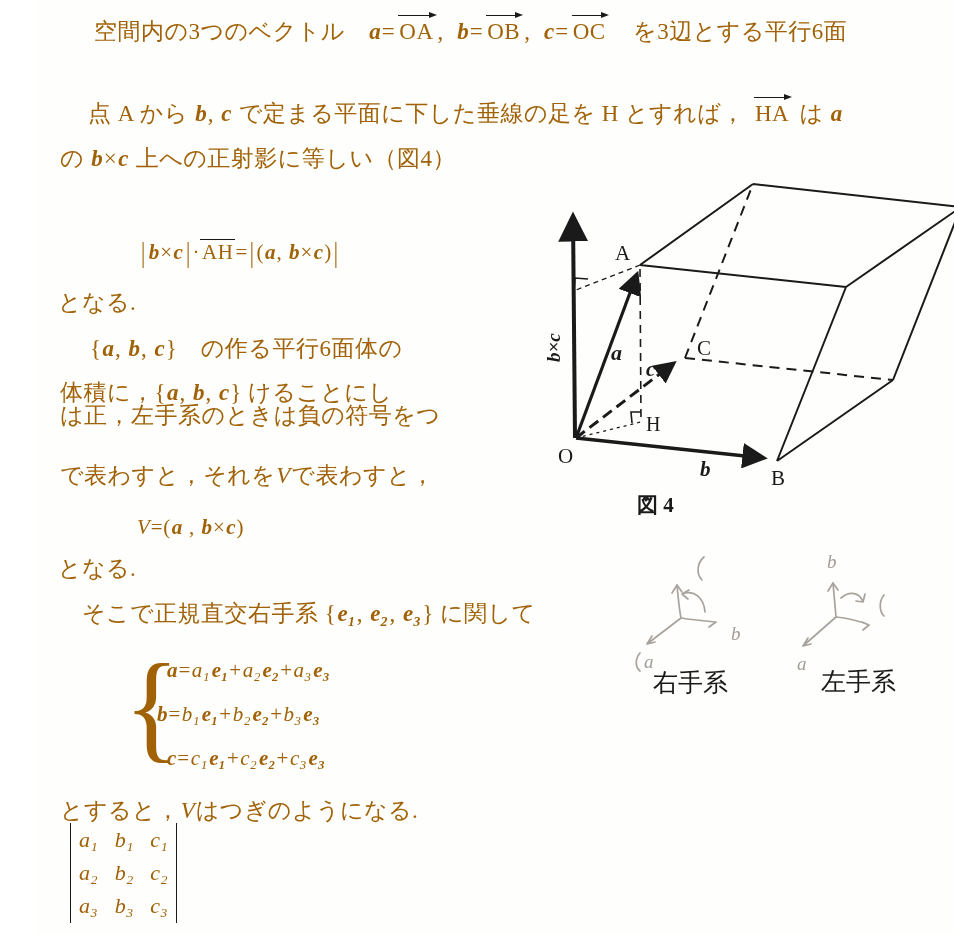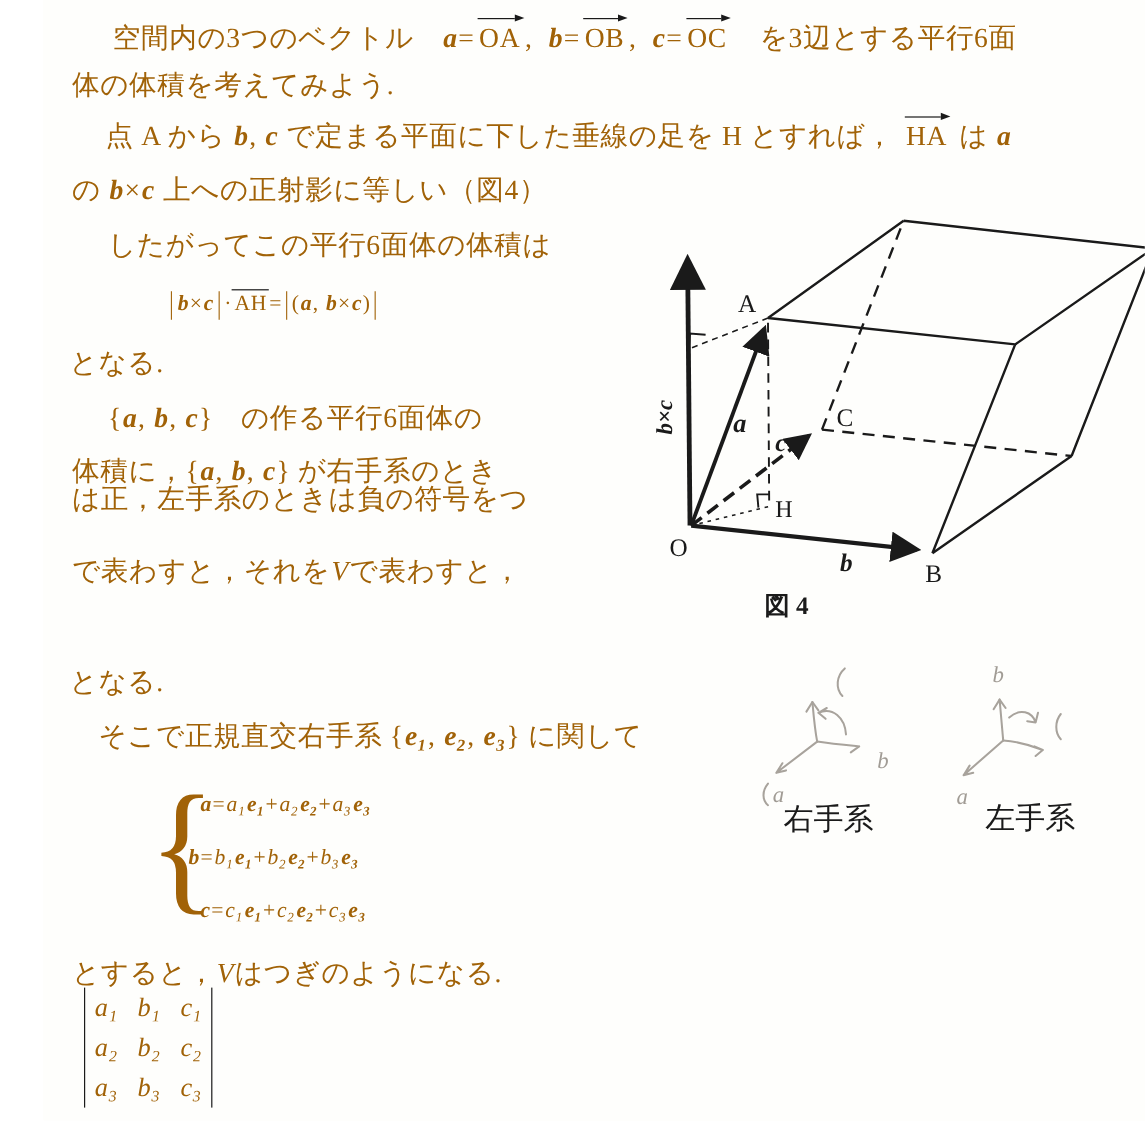--- a/index.html
+++ b/index.html
@@ -4,21 +4,21 @@
 <style>
   html,body{margin:0;padding:0;background:#ffffff;}
   .page{
     position:relative;width:954px;height:934px;background:#fefefc;
     font-family:"Liberation Serif","DejaVu Serif",serif;color:#a16207;overflow:hidden;margin-left:36px;
   }
   .line{
     position:absolute;font-size:23px;line-height:31px;white-space:nowrap;
     letter-spacing:0.5px;
   }
-  .fml{font-size:18px;}
+  .fml{font-size:21px;}
   .tk-bi{font-weight:700;font-style:italic;letter-spacing:0;padding:0 1px;}
   .tk-i{font-style:italic;letter-spacing:0;padding:0 1px;}
   .tk-bar{display:inline-block;transform:scaleY(1.45);margin:0 2px;font-weight:400;}
   .tk-ov{display:inline-block;border-top:1.6px solid #1a1a1a;padding:1px 2px 0 2px;line-height:1.05;}
   .tk-va{position:relative;display:inline-block;margin:0 3px;padding:0 1px;line-height:1.05;}
   .tk-va::before{content:"";position:absolute;left:0;right:6px;top:-5px;border-top:1.6px solid #1a1a1a;}
   .tk-va::after{content:"";position:absolute;right:-2px;top:-8.5px;width:0;height:0;
     border-style:solid;border-width:3.5px 0 3.5px 8px;border-color:transparent transparent transparent #1a1a1a;}
   .brace{position:absolute;left:88px;top:640px;font-size:116px;line-height:132px;font-weight:400;transform:scaleY(1.04);}
   .f3row{position:absolute;left:34px;top:818px;height:110px;display:flex;align-items:center;gap:10px;white-space:nowrap;}
@@ -30,30 +30,29 @@
   svg text{font-family:"Liberation Serif","DejaVu Serif",serif;fill:#1a1a1a;}
   svg text.bi{font-weight:700;font-style:italic;}
   svg text.pencil{fill:#a19c95;font-style:italic;}
 </style>
 </head>
 <body>
 
 <div class="page">
 
   <div class="line" style="left:58px;top:16px"><span>空間内の3つのベクトル　</span><span class="tk-bi">a</span><span>=</span><span class="tk-va">OA</span><span>,&nbsp;&nbsp;</span><span class="tk-bi">b</span><span>=</span><span class="tk-va">OB</span><span>,&nbsp;&nbsp;</span><span class="tk-bi">c</span><span>=</span><span class="tk-va">OC</span><span>　を3辺とする平行6面</span></div>
-  <div class="line" style="left:24px;top:55px"><span>体の体積を考えてみよう.</span></div>
   <div class="line" style="left:52px;top:98px"><span>点 A から </span><span class="tk-bi">b</span><span>, </span><span class="tk-bi">c</span><span> で定まる平面に下した垂線の足を H とすれば，&nbsp;</span><span class="tk-va">HA</span><span> は </span><span class="tk-bi">a</span></div>
   <div class="line" style="left:24px;top:143px"><span>の </span><span class="tk-bi">b</span><span>×</span><span class="tk-bi">c</span><span> 上への正射影に等しい（図4）</span></div>
-  <div class="line" style="left:54px;top:189px"><span>したがってこの平行6面体の体積は</span></div>
   <div class="line fml" style="left:103px;top:237px"><span class="tk-bar">|</span><span class="tk-bi">b</span><span>×</span><span class="tk-bi">c</span><span class="tk-bar">|</span><span>·</span><span class="tk-ov">AH</span><span>=</span><span class="tk-bar">|</span><span>(</span><span class="tk-bi">a</span><span>, </span><span class="tk-bi">b</span><span>×</span><span class="tk-bi">c</span><span>)</span><span class="tk-bar">|</span></div>
   <div class="line" style="left:22px;top:287px"><span>となる.</span></div>
   <div class="line" style="left:54px;top:333px"><span>{</span><span class="tk-bi">a</span><span>, </span><span class="tk-bi">b</span><span>, </span><span class="tk-bi">c</span><span>}　の作る平行6面体の</span></div>
-  <div class="line" style="left:24px;top:377px"><span>体積に，{</span><span class="tk-bi">a</span><span>, </span><span class="tk-bi">b</span><span>, </span><span class="tk-bi">c</span><span>} が右手系のとき</span></div>
+  <div class="line" style="left:24px;top:377px"><span>体積に，{</span><span class="tk-bi">a</span><span>, </span><span class="tk-bi">b</span><span>, </span><span class="tk-bi">c</span><span>} けることにし</span></div>
   <div class="line" style="left:24px;top:400px"><span>は正，左手系のときは負の符号をつ</span></div>
   <div class="line" style="left:24px;top:460px"><span>で表わすと，それを</span><span class="tk-i">V</span><span>で表わすと，</span></div>
+  <div class="line fml" style="left:100px;top:512px"><span class="tk-i">V</span><span>=(</span><span class="tk-bi">a</span><span> , </span><span class="tk-bi">b</span><span>×</span><span class="tk-bi">c</span><span>)</span></div>
   <div class="line" style="left:22px;top:553px"><span>となる.</span></div>
   <div class="line" style="left:46px;top:598px"><span>そこで正規直交右手系 {</span><span class="tk-bi">e₁</span><span>, </span><span class="tk-bi">e₂</span><span>, </span><span class="tk-bi">e₃</span><span>} に関して</span></div>
 
   <div class="brace">{</div>
   <div class="line fml" style="left:130px;top:655px"><span class="tk-bi">a</span><span>=</span><span class="tk-i">a₁</span><span class="tk-bi">e₁</span><span>+</span><span class="tk-i">a₂</span><span class="tk-bi">e₂</span><span>+</span><span class="tk-i">a₃</span><span class="tk-bi">e₃</span></div>
   <div class="line fml" style="left:120px;top:699px"><span class="tk-bi">b</span><span>=</span><span class="tk-i">b₁</span><span class="tk-bi">e₁</span><span>+</span><span class="tk-i">b₂</span><span class="tk-bi">e₂</span><span>+</span><span class="tk-i">b₃</span><span class="tk-bi">e₃</span></div>
   <div class="line fml" style="left:130px;top:743px"><span class="tk-bi">c</span><span>=</span><span class="tk-i">c₁</span><span class="tk-bi">e₁</span><span>+</span><span class="tk-i">c₂</span><span class="tk-bi">e₂</span><span>+</span><span class="tk-i">c₃</span><span class="tk-bi">e₃</span></div>
 
   <div class="line" style="left:24px;top:795px"><span>とすると，</span><span class="tk-i">V</span><span>はつぎのようになる.</span></div>
 

